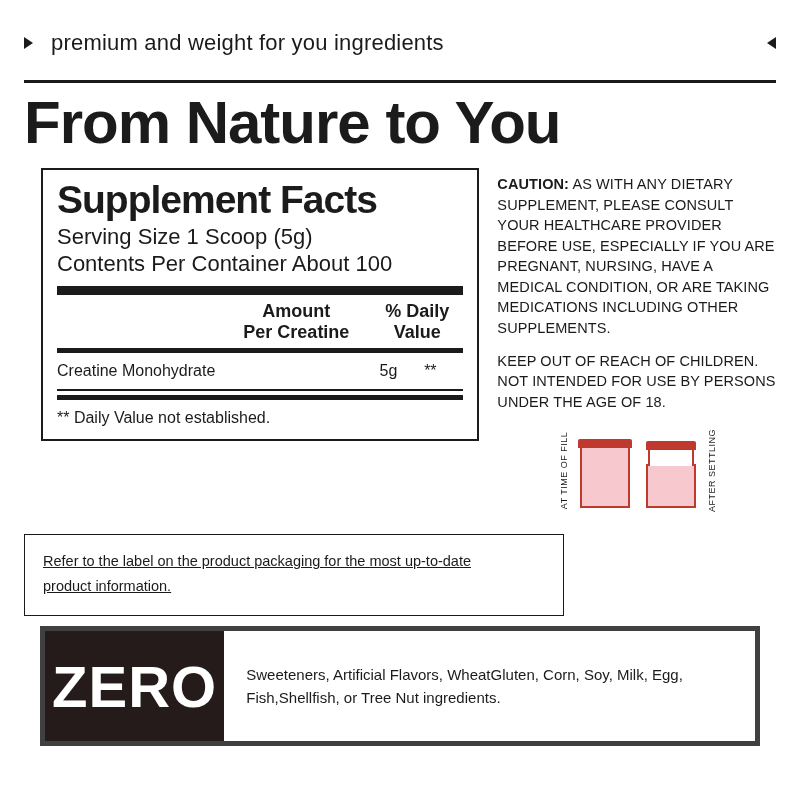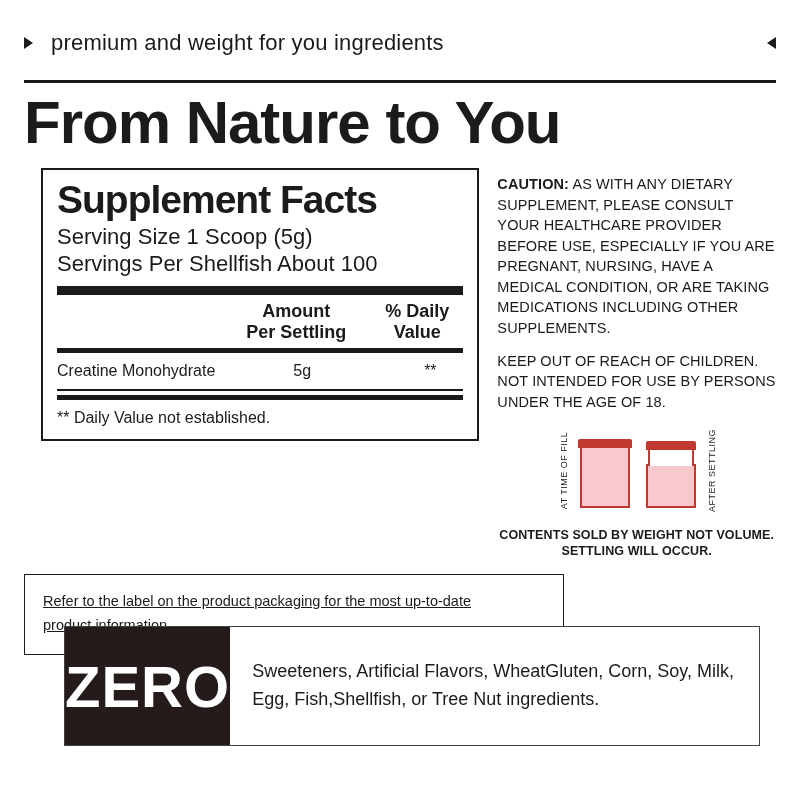--- a/index.html
+++ b/index.html
@@ -109,21 +109,21 @@
   .sf-colhead .c1 { width: 150px; }
   .sf-colhead .c2 { width: 92px; }
 
   .sf-row {
     display: flex;
     align-items: baseline;
     font-size: 16px;
     padding: 9px 0 9px 0;
   }
   .sf-row .nm { flex: 1 1 auto; }
-  .sf-row .amt { width: 104px; text-align: left; }
+  .sf-row .amt { width: 104px; text-align: right; }
   .sf-row .dv  { width: 66px; text-align: center; }
 
   .sf-foot {
     font-size: 16px;
     padding-top: 9px;
   }
 
   
   .caution {
     width: 288px;
@@ -197,42 +197,41 @@
   .refer u { text-decoration: underline; }
 
   
   .zero-band {
     position: absolute;
     left: 40px;
     right: 40px;
     top: 626px;
     height: 120px;
     display: flex;
-    border: 1px solid #404040;
-    box-sizing: border-box;
-    margin-left: 24px;
+    border: 5px solid #404040;
+    box-sizing: border-box;
   }
   .zero-left {
     width: 256px;
     background: #241b1a;
     color: #ffffff;
     display: flex;
     align-items: center;
     justify-content: center;
     font-size: 58px;
     font-weight: bold;
     letter-spacing: 1px;
   }
   .zero-right {
     flex: 1 1 auto;
     background: #fff;
     display: flex;
     align-items: center;
     padding: 0 22px;
-    font-size: 18px;
+    font-size: 15px;
     line-height: 1.55;
   }
 </style>
 </head>
 <body>
 
 <div class="page">
 
   <div class="banner">
     <span class="tri-right"></span>
@@ -241,28 +240,28 @@
   </div>
   <div class="rule"></div>
 
   <div class="headline">From Nature to You</div>
 
   <div class="mid">
 
     <div class="sf-panel">
       <div class="sf-title">Supplement Facts</div>
       <div class="sf-serving">Serving Size 1 Scoop (5g)</div>
-      <div class="sf-serving">Servings Per Shellfish About 100</div>
+      <div class="sf-serving">Contents Per Container About 100</div>
 
       <div class="bar-thick"></div>
 
       <div class="sf-colhead">
         <div class="c1">
           <div>Amount</div>
-          <div>Per Settling</div>
+          <div>Per Creatine</div>
         </div>
         <div class="c2">
           <div>% Daily</div>
           <div>Value</div>
         </div>
       </div>
 
       <div class="bar-mid"></div>
 
       <div class="sf-row">
@@ -288,21 +287,20 @@
           <div class="jar a">
               <div class="lid"></div>
             </div>
           <div class="jar b">
               <div class="empty">
                 <div class="lid"></div>
               </div>
             </div>
         </div>
       </div>
-      <div class="fill-cap">Contents sold by weight not volume. Settling will occur.</div>
     </div>
   </div>
 
   <div class="refer">
     <div><u>Refer to the label on the product packaging for the most up-to-date</u></div>
     <div><u>product information.</u></div>
   </div>
 
   <div class="zero-band">
     <div class="zero-left">ZERO</div>

